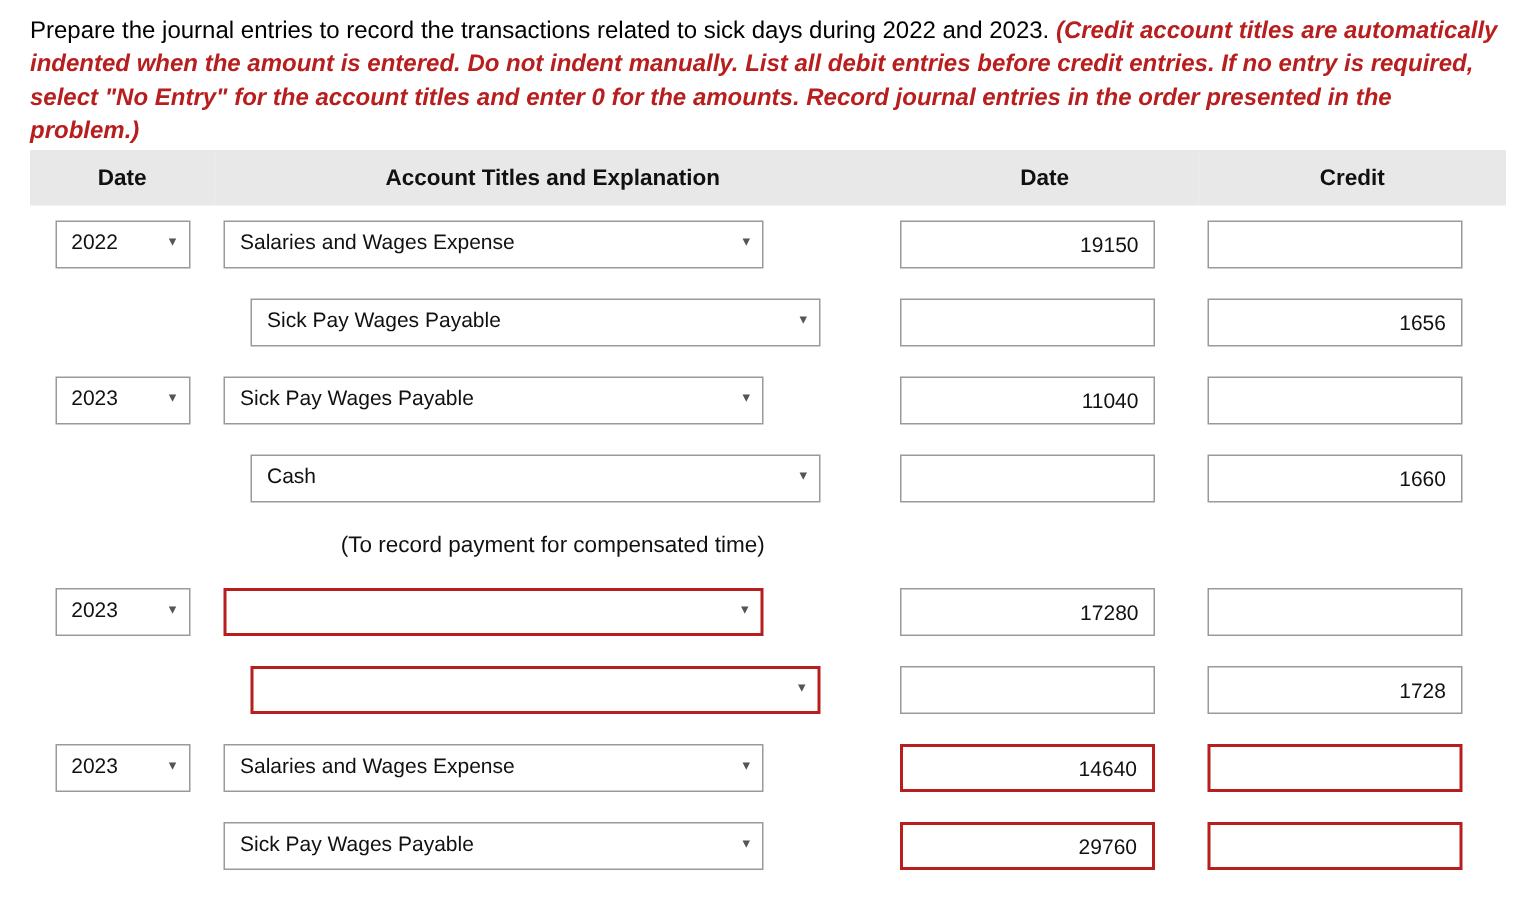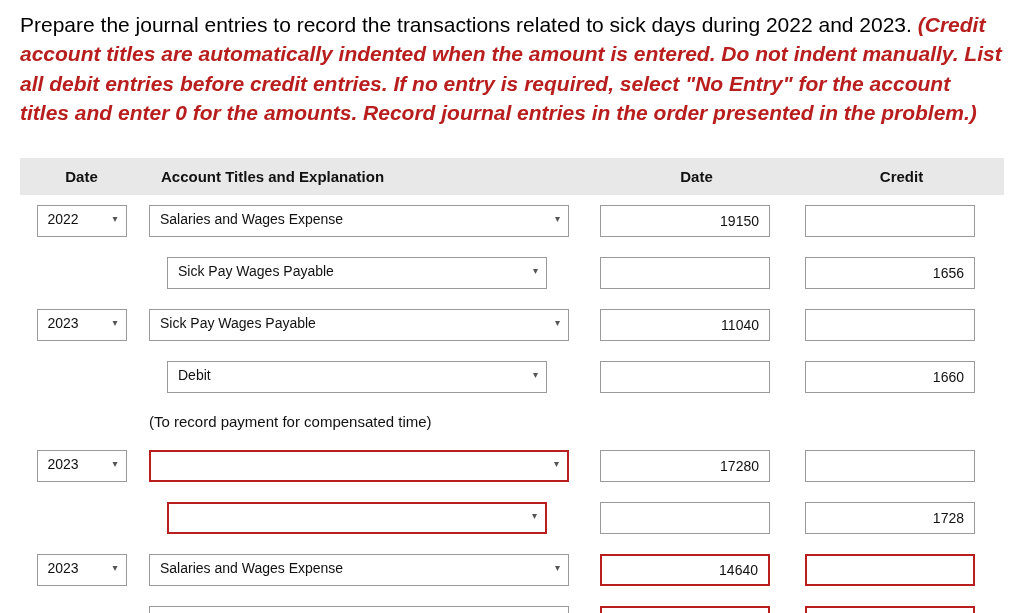--- a/index.html
+++ b/index.html
@@ -5,56 +5,56 @@
   * { box-sizing: border-box; margin: 0; padding: 0; }
   body {
     font-family: Arial, Helvetica, sans-serif;
     font-size: 14px;
     color: #111;
     background: #fff;
     width: 1024px;
     padding: 10px 20px 20px 20px;
   }
   .instructions {
-    font-size: 21px;
+    font-size: 16px;
     line-height: 1.4;
-    margin-bottom: 30px;
+    margin-bottom: 0;
   }
   .instructions .black { color: #000; font-weight: 500; }
   .instructions .red { color: #b81e1e; font-weight: 700; font-style: italic; }
   table.journal {
     border-collapse: collapse;
     width: 100%;
   }
   tr.header td {
     background: #e8e8e8;
     font-weight: 700;
     font-size: 15px;
     padding: 10px 18px;
   }
   td { vertical-align: middle; }
   .col-date   { width: 120px; text-align: center; }
-  .col-acct   { width: 440px; padding-left: 6px; }
+  .col-acct   { width: 440px; padding-left: 6px; text-align: center; }
   .col-debit  { width: 200px; text-align: center; }
   .col-credit { width: 200px; text-align: center; }
   tr.line td { padding: 10px 6px; }
   .sel {
     display: flex;
     align-items: center;
     justify-content: space-between;
     border: 1px solid #9a9a9a;
     background: #fff;
     height: 32px;
     padding: 0 8px 4px 10px;
     font-size: 14px;
     cursor: pointer;
   }
   .sel.wide { width: 90px; margin: 0 auto; }
   .sel .chev { font-size: 10px; color: #555; }
-  .acct-sel { width: 420px; }
+  .acct-sel { width: 360px; }
   .acct-sel.indent { margin-left: 18px; width: 380px; }
   .acct-sel.err { border: 2px solid #b81e1e; }
   .amt {
     border: 1px solid #9a9a9a;
     background: #fff;
     height: 32px;
     width: 170px;
     padding: 0 10px;
     font-size: 14px;
     text-align: right;
@@ -137,21 +137,21 @@
           <div class="amt">11040</div>
         </td>
         <td class="col-credit">
           <div class="amt"></div>
         </td>
       </tr>
       <tr class="line">
         <td class="col-date"></td>
         <td class="col-acct">
           <div class="sel acct-sel indent">
-            <span>Debit</span>
+            <span>Cash</span>
             <span class="chev">▾</span>
           </div>
         </td>
         <td class="col-debit">
           <div class="amt"></div>
         </td>
         <td class="col-credit">
           <div class="amt">1660</div>
         </td>
       </tr>

